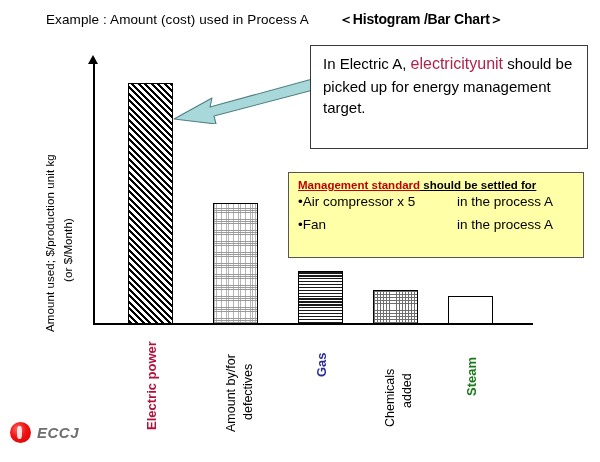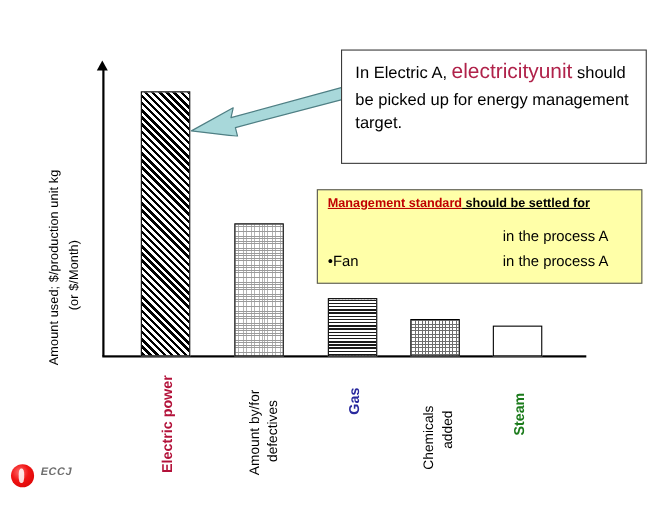--- a/index.html
+++ b/index.html
@@ -99,36 +99,36 @@
   .catlab.bold{font-weight:bold;font-size:13px;}
 
   
   .callout{
     position:absolute;left:310px;top:45px;width:278px;height:104px;
     border:1.4px solid #3a3a3a;background:#ffffff;
     box-sizing:border-box;
     padding:7px 10px 0 12px;
     font-size:15px;line-height:1.42;
   }
-  .accent-red{color:#b0224a;font-size:19px;}
+  .accent-red{color:#b0224a;font-size:16px;}
 
   
   .arrow-svg{position:absolute;left:172px;top:76px;}
 
   
   .ybox{
     position:absolute;left:288px;top:172px;width:296px;height:86px;
     background:#ffffa8;
     border:1.6px solid #555555;
     box-sizing:border-box;
     padding:6px 0 0 9px;
   }
   .ybox-head{
     font-size:11.5px;font-weight:bold;white-space:nowrap;
-    margin-bottom:16px;
+    margin-bottom:3px;
   }
   .ybox-head .hl{color:#c00000;text-decoration:underline;}
   .ybox-head .hl2{color:#000;text-decoration:underline;}
   .ybox-row{
     font-size:13.5px;white-space:nowrap;margin-bottom:6px;
     position:relative;height:17px;
   }
   .ybox-row .left{position:absolute;left:0;top:0;}
   .ybox-row .right{position:absolute;left:159px;top:0;text-align:center;}
 
@@ -137,29 +137,31 @@
   .logo-mark{
     position:absolute;left:0;top:1px;width:21px;height:21px;border-radius:50%;
     background:radial-gradient(circle at 38% 34%, #ff6b6b 0%, #f01414 42%, #d40000 100%);
   }
   .logo-mark:after{
     content:"";position:absolute;left:7px;top:3.5px;width:5px;height:13px;
     background:#ffffff;border-radius:40%;opacity:.85;
   }
   .logo-text{
     position:absolute;left:27px;top:3px;
-    font-size:10px;font-weight:bold;font-style:italic;color:#6e6e6e;
+    font-size:15px;font-weight:bold;font-style:italic;color:#6e6e6e;
     letter-spacing:0.5px;
   }
 </style>
 </head>
 <body>
 
 <div class="stage">
 
+  <div class="title">Example : Amount (cost) used in Process A</div>
+  <div class="title-right">＜Histogram /Bar Chart＞</div>
 
   <div class="y-arrow"></div>
   <div class="y-axis"></div>
   <div class="x-axis"></div>
 
   <div class="tick" style="left:153px;"></div>
   <div class="tick" style="left:240px;"></div>
   <div class="tick" style="left:323px;"></div>
   <div class="tick" style="left:393px;"></div>
   <div class="tick" style="left:463px;"></div>
@@ -193,20 +195,21 @@
 
   <div class="callout">
     <span>In Electric A, </span><span class="accent-red">electricity</span><span class="accent-red">unit</span><span> should be picked up for energy management target.</span>
   </div>
 
   <div class="ybox">
     <div class="ybox-head">
       <span class="hl">Management standard</span><span class="hl2"> should be settled for</span>
     </div>
     <div class="ybox-row">
+      <span class="left">•Air compressor x 5</span>
       <span class="right">in the process A</span>
     </div>
     <div class="ybox-row">
       <span class="left">•Fan</span>
       <span class="right">in the process A</span>
     </div>
   </div>
 
   <div class="logo">
     <div class="logo-mark"></div>

